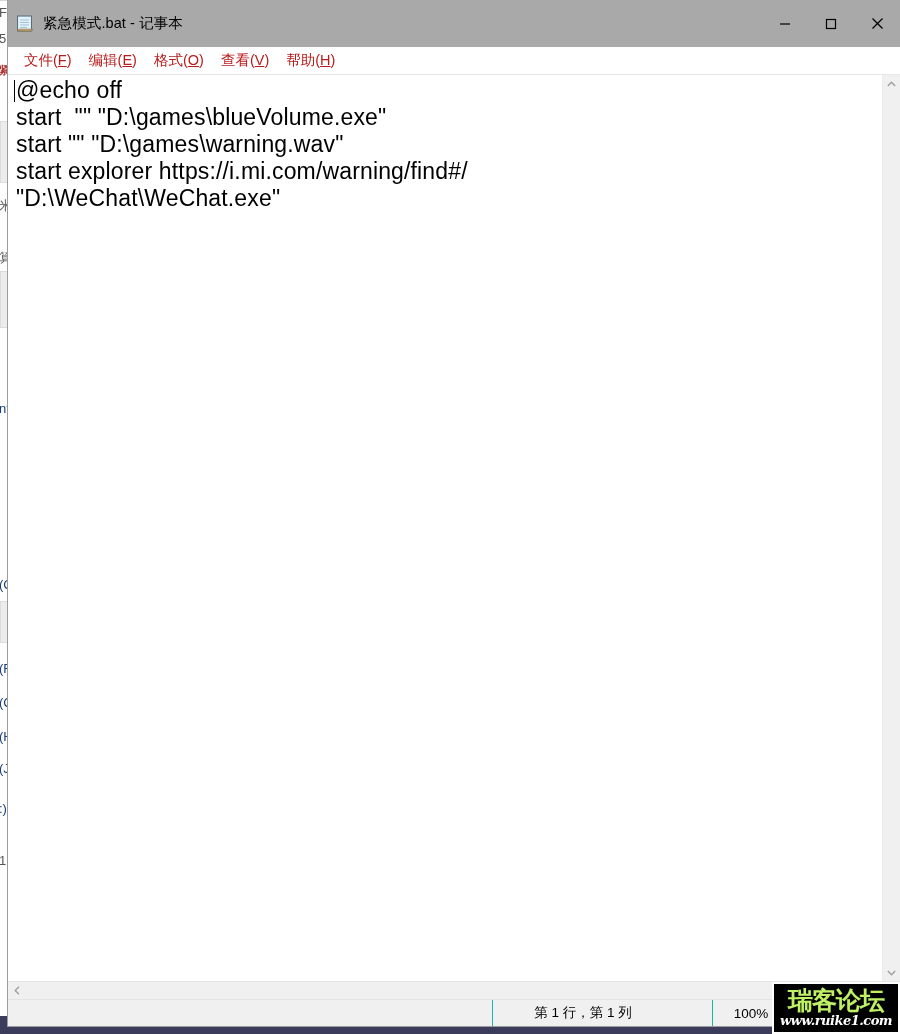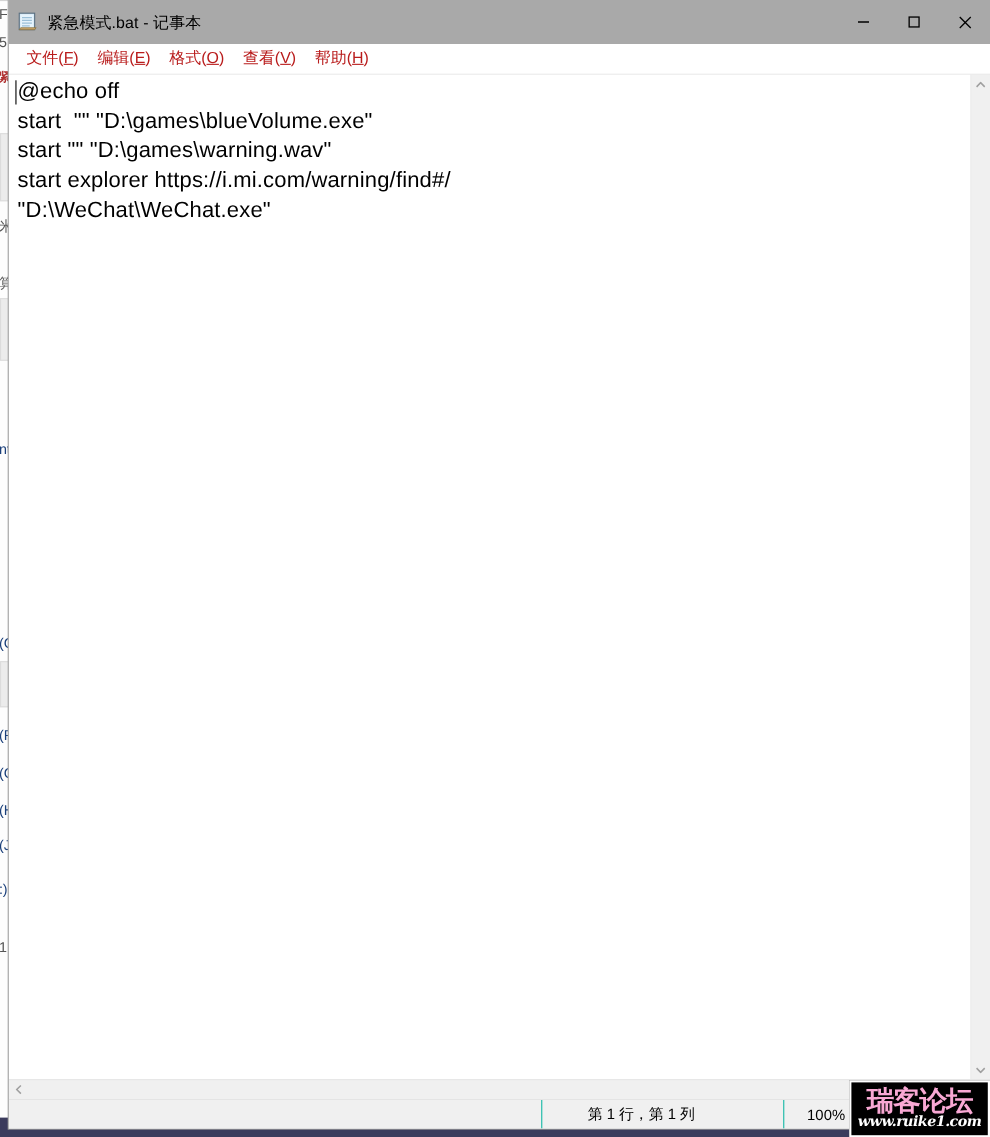--- a/index.html
+++ b/index.html
@@ -100,21 +100,21 @@
     height: 1026px;
     background: #ffffff;
     box-shadow: 0 0 0 1px #9c9c9c;
     display: flex;
     flex-direction: column;
     overflow: hidden;
   }
 
   
   #titlebar {
-    height: 40px;
+    height: 47px;
     background: #a9a9a9;
     display: flex;
     align-items: center;
     flex: 0 0 auto;
     user-select: none;
   }
   #notepad-icon {
     width: 18px; height: 18px;
     margin-left: 8px;
     margin-right: 9px;
@@ -175,21 +175,21 @@
   #text-caret {
     position: absolute;
     left: 6px;
     top: 5px;
     width: 1px;
     height: 22px;
     background: #000000;
   }
   .code-line {
     font-family: "Liberation Sans", "DejaVu Sans", sans-serif;
-    font-size: 20px;
+    font-size: 23px;
     line-height: 27px;
     color: #000000;
     white-space: pre;
     letter-spacing: 0.15px;
     padding-left: 2px;
   }
 
   
   #vscrollbar {
     width: 17px;
@@ -263,21 +263,21 @@
     flex-direction: column;
     align-items: center;
     justify-content: center;
     overflow: hidden;
     z-index: 50;
   }
   #watermark-title {
     font-family: "DejaVu Sans", sans-serif;
     font-size: 25px;
     font-weight: bold;
-    color: #f9a8d4;
+    color: #bef264;
     line-height: 26px;
     letter-spacing: -1px;
     white-space: nowrap;
   }
   #watermark-url {
     font-family: "DejaVu Serif", serif;
     font-size: 13px;
     font-style: italic;
     font-weight: bold;
     color: #ffffff;

